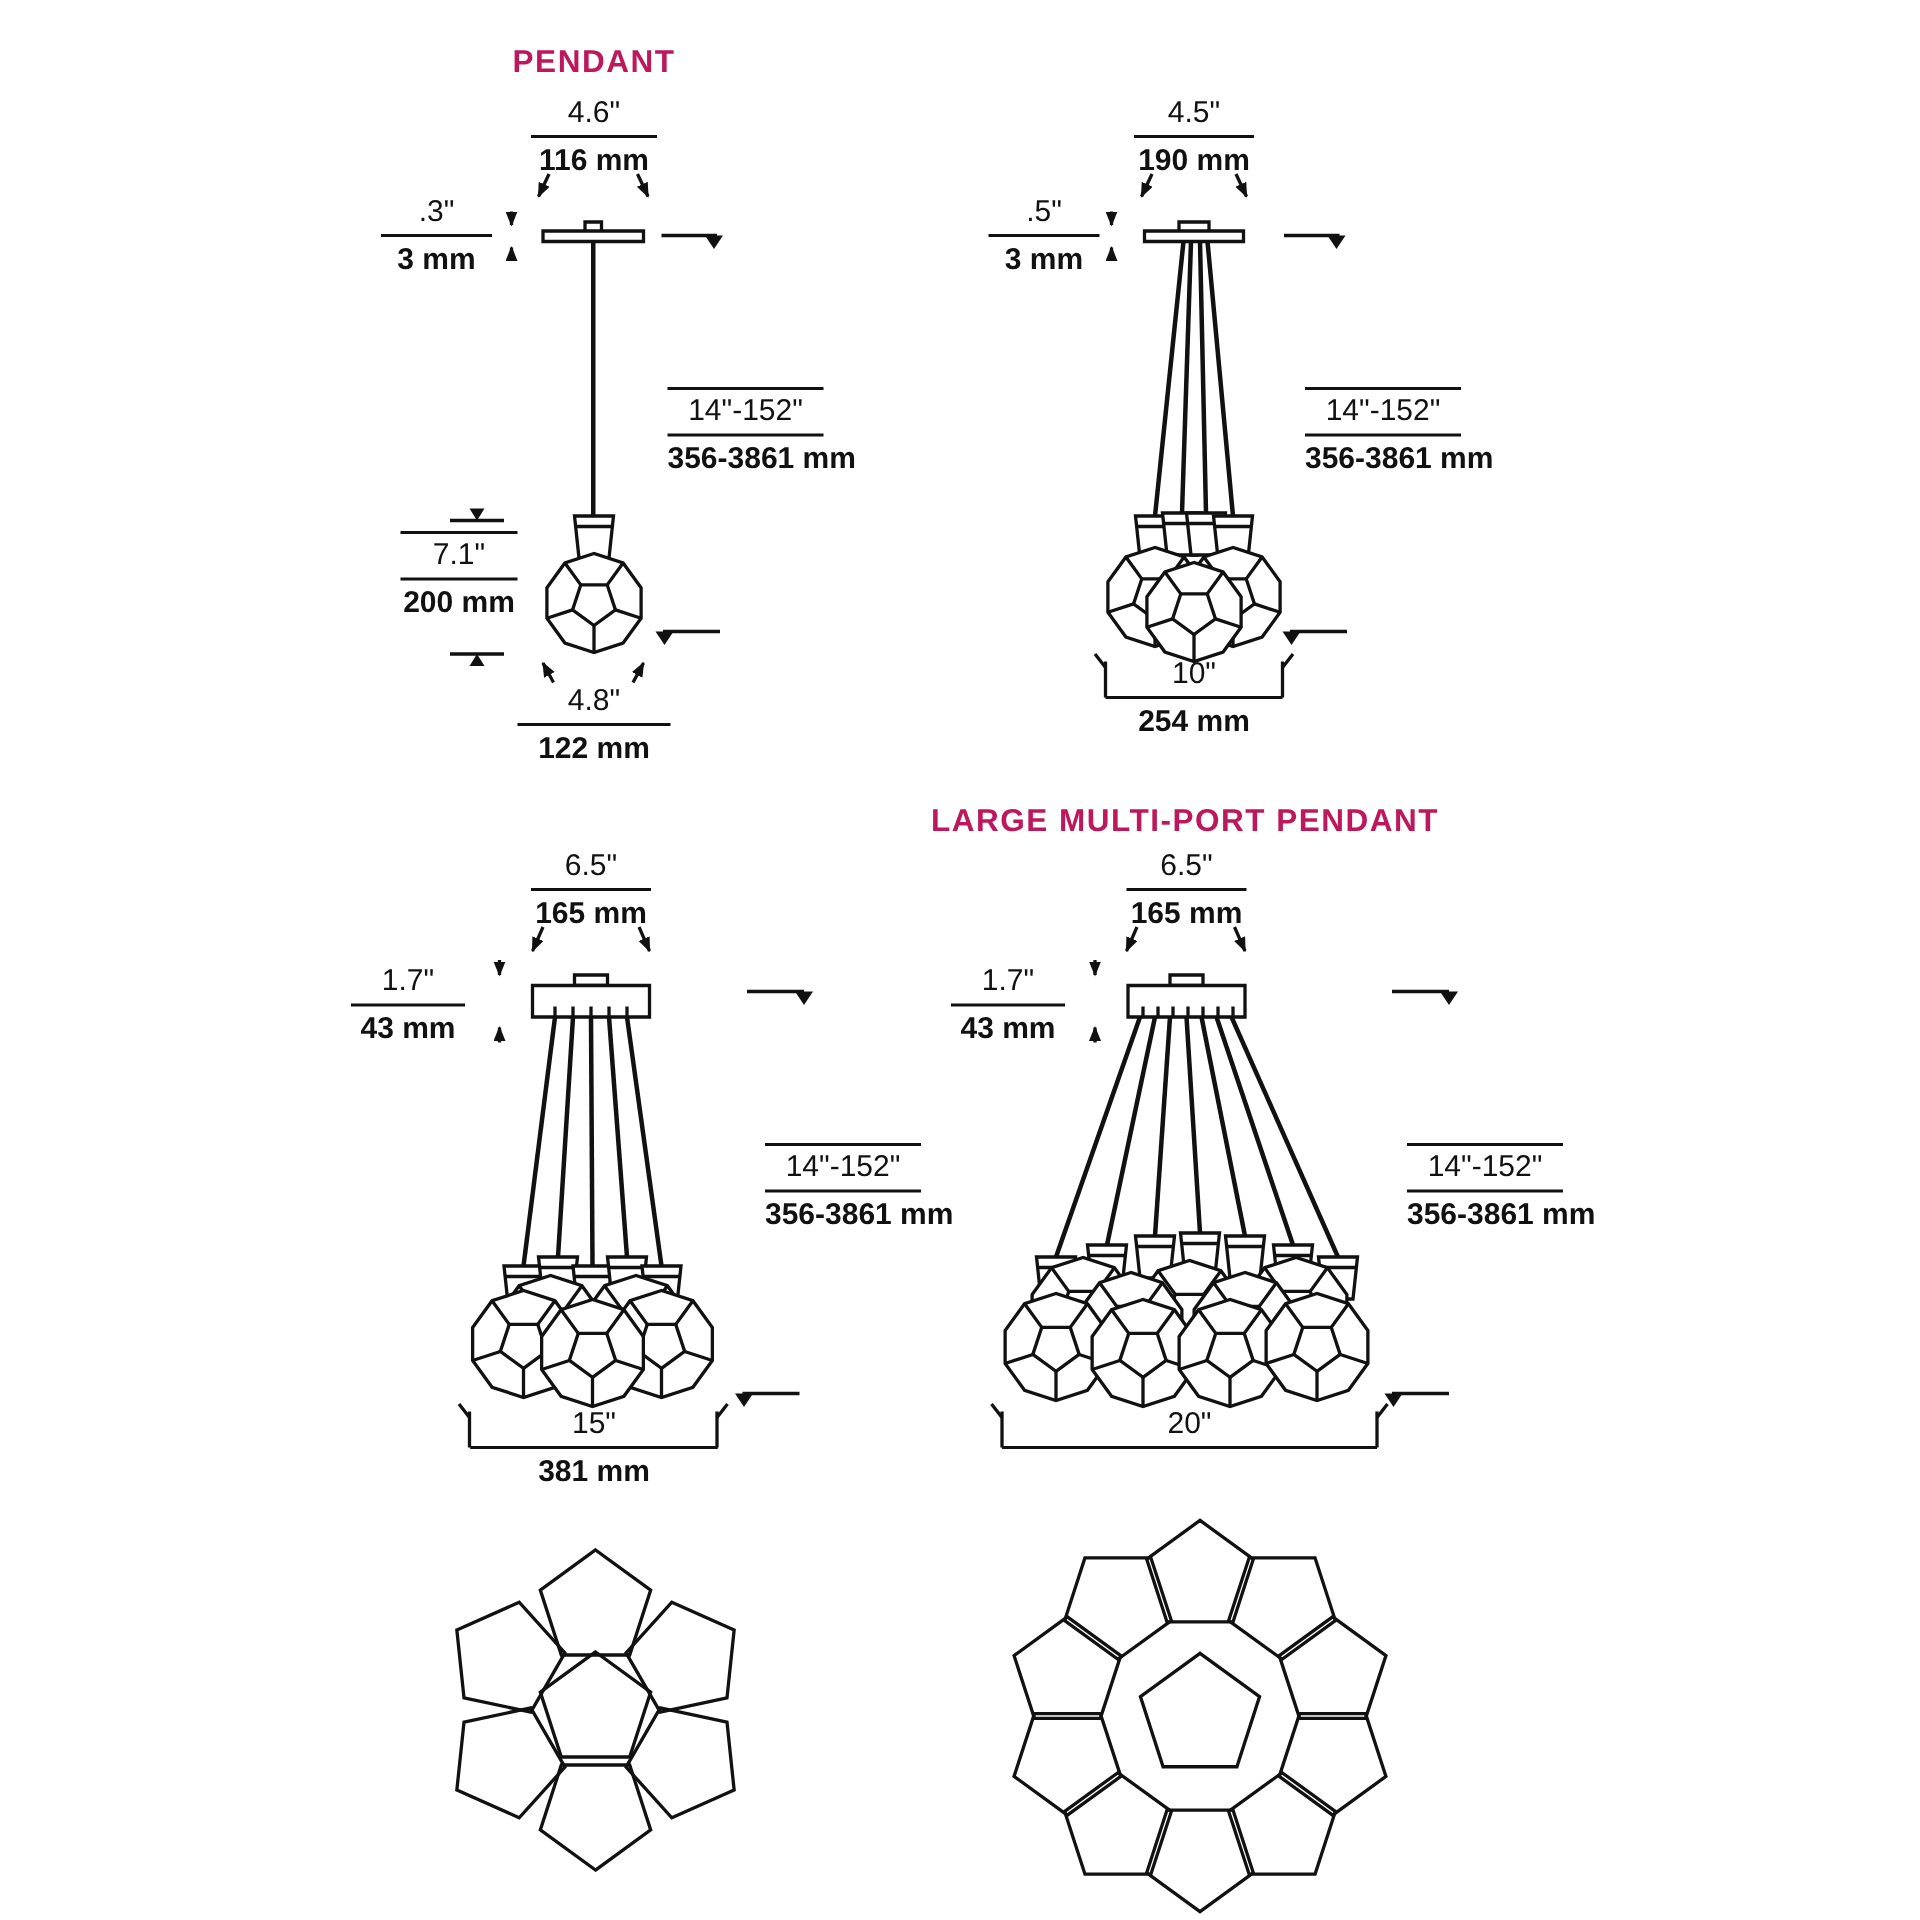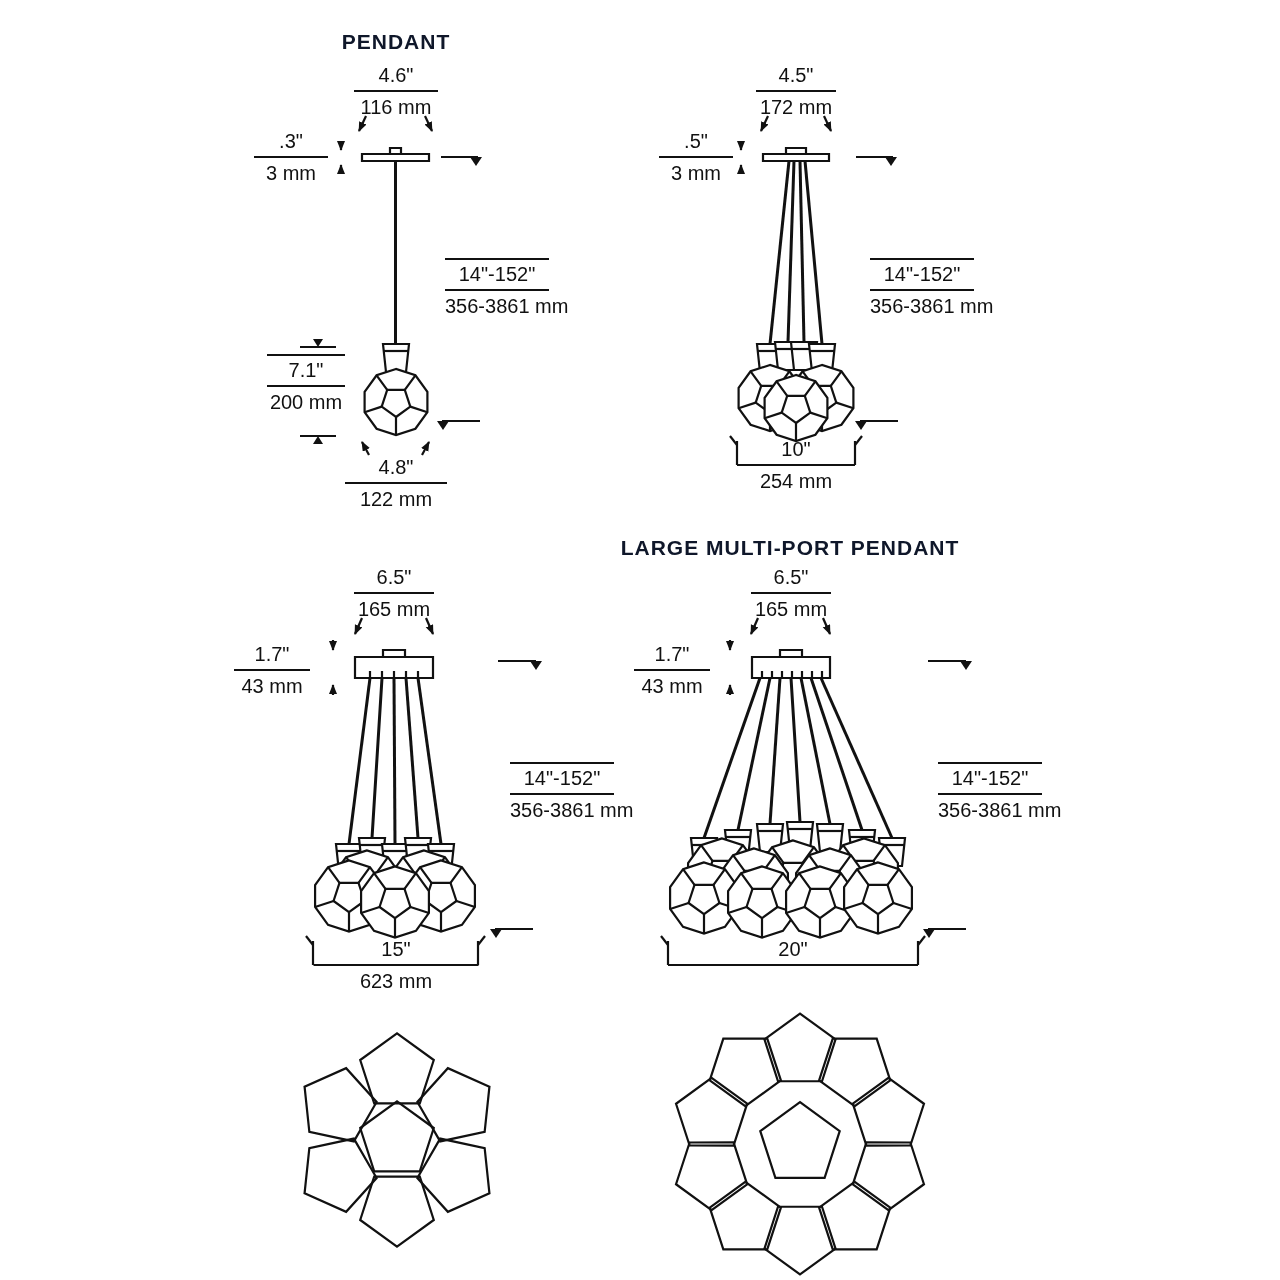--- a/index.html
+++ b/index.html
@@ -4,25 +4,25 @@
 <style>
   html,body{margin:0;padding:0;background:#fff;}
   .sheet{position:relative;width:1280px;height:1280px;background:#ffffff;overflow:hidden;
          font-family:"Liberation Sans",sans-serif;color:#111;}
   .art{position:absolute;left:0;top:0;}
   .ln{stroke:#111;stroke-width:2.2;fill:none;vector-effect:non-scaling-stroke;}
   .wfill{fill:#ffffff;}
   .cable{stroke:#111;stroke-width:3;fill:none;}
   .rod{stroke:#111;stroke-width:3;fill:none;}
   .title{position:absolute;transform:translateX(-50%);font-size:21px;font-weight:bold;
-         letter-spacing:1px;white-space:nowrap;color:#0f172a;}
+         letter-spacing:1px;white-space:nowrap;color:#be185d;}
   .dim{position:absolute;transform:translateX(-50%);text-align:center;font-size:20px;
        line-height:1.15;white-space:nowrap;color:#111;}
   .dim .in{display:block;border-bottom:2px solid #111;padding:0 2px 3px;}
-  .dim .mm{display:block;padding-top:4px;}
+  .dim .mm{display:block;padding-top:4px;font-weight:bold;}
   .dim.overline .in{border-top:2px solid #111;padding-top:3px;}
 </style>
 </head>
 <body>
 
 <div class="sheet">
 
   <svg class="art" width="1280" height="1280" viewBox="0 0 1280 1280">
     <defs>
       <marker id="ah" markerUnits="userSpaceOnUse" markerWidth="12" markerHeight="12" refX="9" refY="4" orient="auto">
@@ -258,21 +258,21 @@
     <span class="in">7.1"</span>
     <span class="mm">200 mm</span>
   </div>
   <div class="dim" style="left:396px;top:456px;width:102px;">
     <span class="in">4.8"</span>
     <span class="mm">122 mm</span>
   </div>
 
   <div class="dim" style="left:796px;top:64px;width:80px;">
     <span class="in">4.5"</span>
-    <span class="mm">172 mm</span>
+    <span class="mm">190 mm</span>
   </div>
   <div class="dim" style="left:696px;top:130px;width:74px;">
     <span class="in">.5"</span>
     <span class="mm">3 mm</span>
   </div>
   <div class="dim overline" style="left:922px;top:258px;width:104px;">
     <span class="in">14"-152"</span>
     <span class="mm">356-3861 mm</span>
   </div>
   <div class="dim" style="left:796px;top:438px;width:118px;">
@@ -287,21 +287,21 @@
   <div class="dim" style="left:272px;top:643px;width:76px;">
     <span class="in">1.7"</span>
     <span class="mm">43 mm</span>
   </div>
   <div class="dim overline" style="left:562px;top:762px;width:104px;">
     <span class="in">14"-152"</span>
     <span class="mm">356-3861 mm</span>
   </div>
   <div class="dim" style="left:396px;top:938px;width:165px;">
     <span class="in">15"</span>
-    <span class="mm">623 mm</span>
+    <span class="mm">381 mm</span>
   </div>
 
   <div class="dim" style="left:791px;top:566px;width:80px;">
     <span class="in">6.5"</span>
     <span class="mm">165 mm</span>
   </div>
   <div class="dim" style="left:672px;top:643px;width:76px;">
     <span class="in">1.7"</span>
     <span class="mm">43 mm</span>
   </div>

